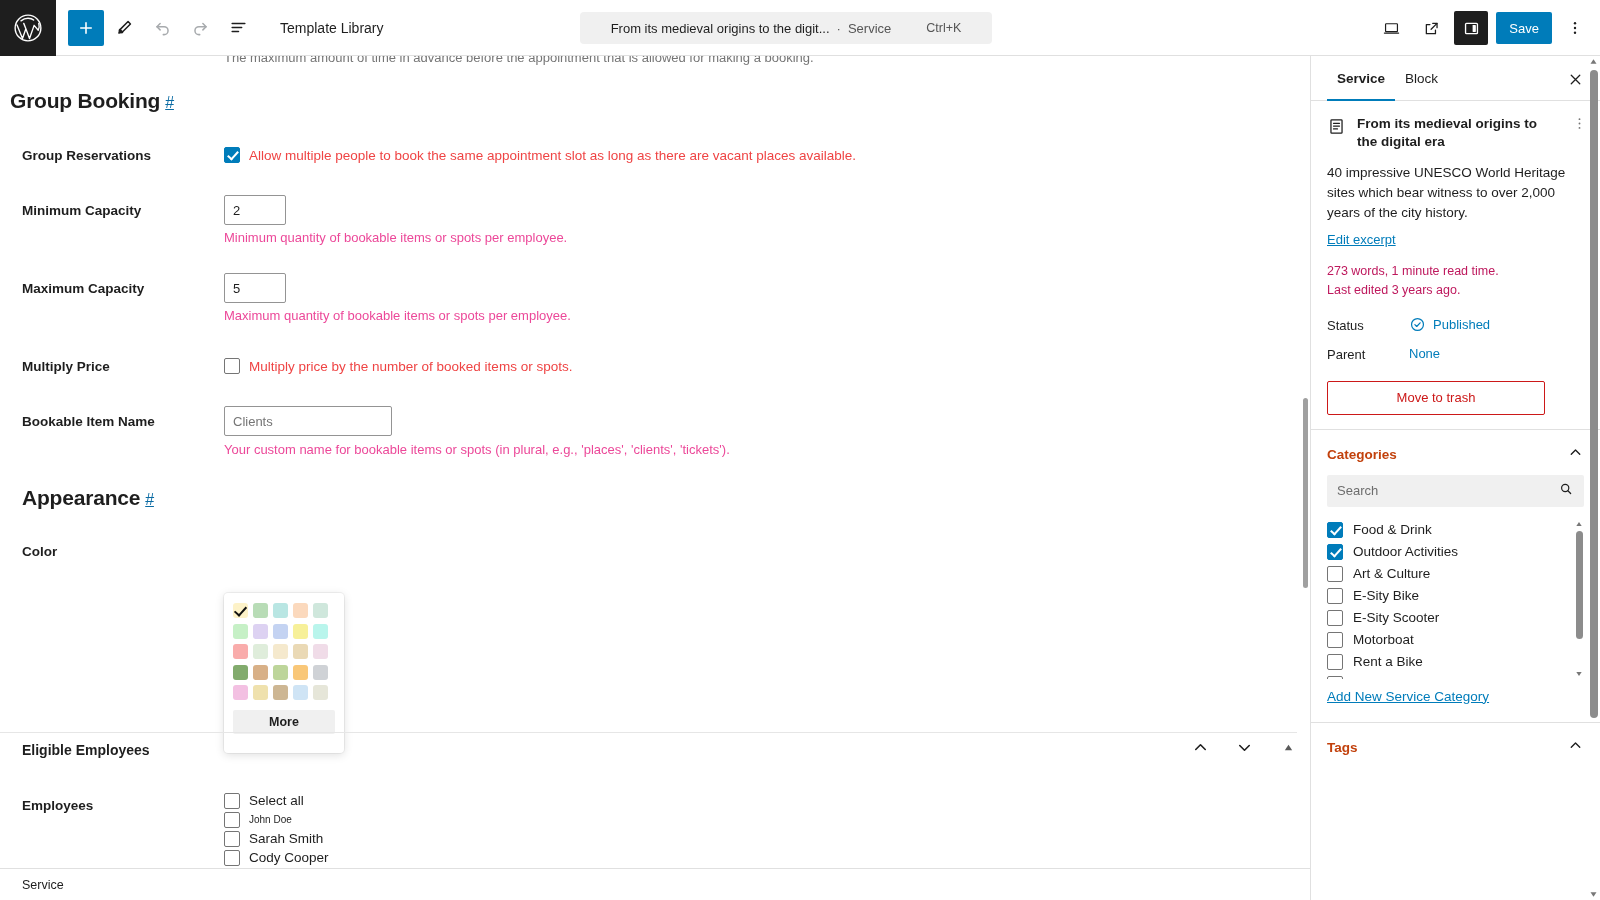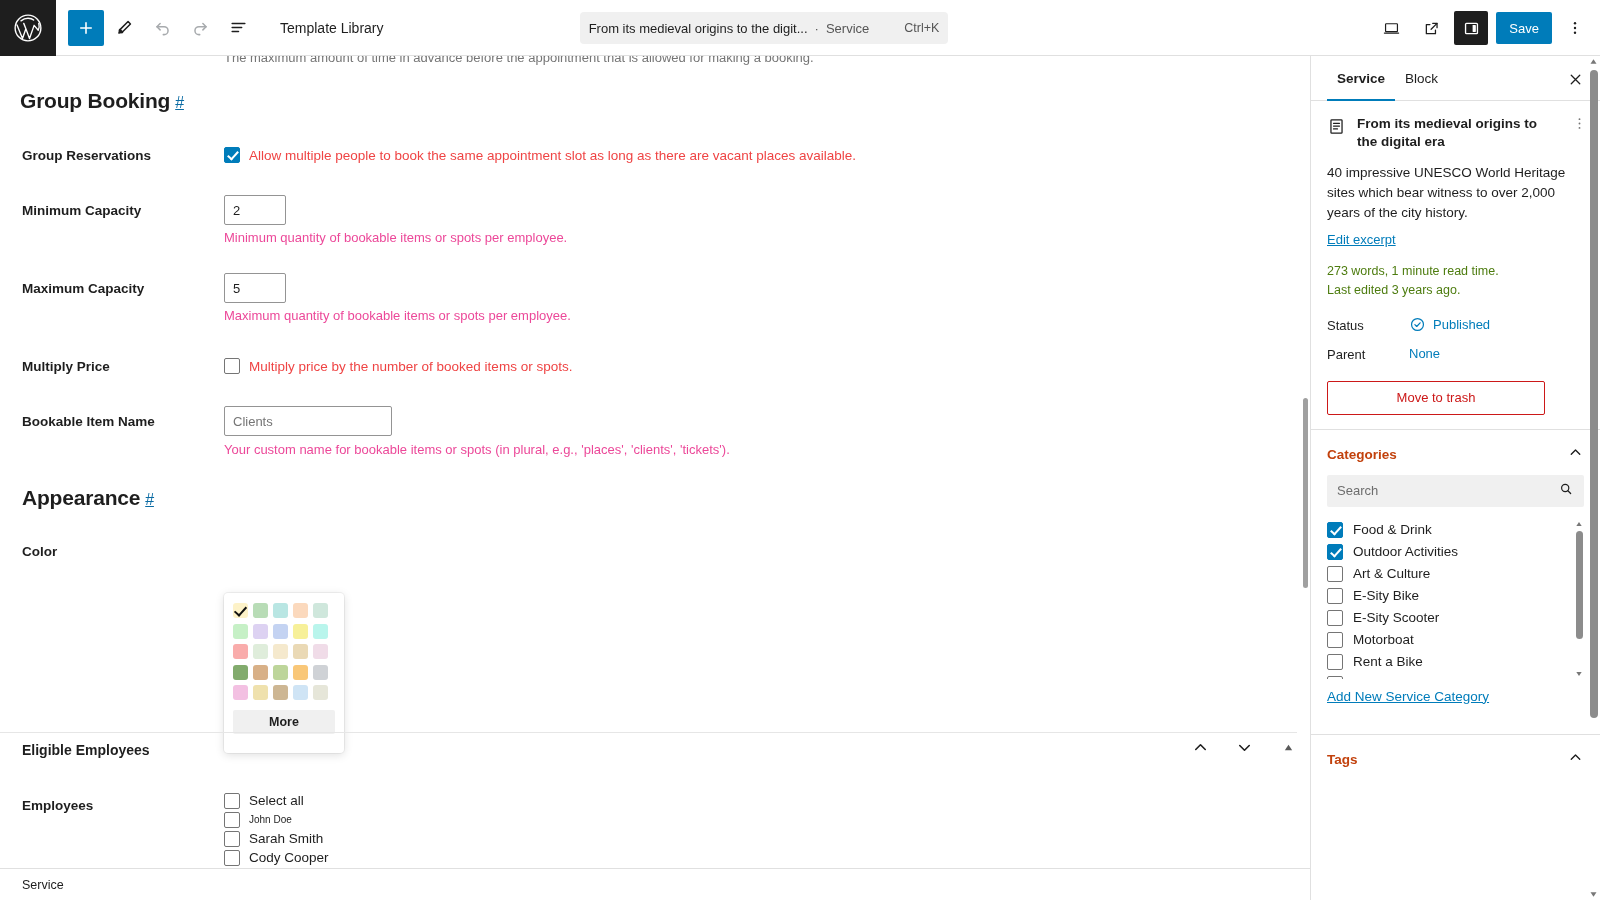--- a/index.html
+++ b/index.html
@@ -27,21 +27,21 @@
   .tb-btn {
     width: 36px; height: 36px; border-radius: 2px;
     display: flex; align-items: center; justify-content: center;
     cursor: pointer; background: transparent; border: none;
   }
   .tb-btn.primary { background: #007cba; }
   .tb-title {
     margin-left: 22px; font-size: 14px; color: #1e1e1e; white-space: nowrap;
   }
   .cmd-center {
-    position: absolute; left: 580px; top: 12px; width: 368px; height: 32px;
+    position: absolute; left: 580px; top: 12px; width: 412px; height: 32px;
     background: #f0f0f0; border-radius: 4px;
     display: flex; align-items: center; justify-content: center; gap: 7px;
     cursor: pointer; font-size: 13px;
   }
   .cmd-doc { color: #1e1e1e; }
   .cmd-type { color: #555; }
   .cmd-kbd { color: #555; margin-left: 28px; font-size: 12.5px; }
   .tb-right {
     position: absolute; right: 10px; top: 0; height: 56px;
     display: flex; align-items: center; gap: 6px;
@@ -180,21 +180,21 @@
   }
   .doc-kebab { flex: 0 0 18px; cursor: pointer; margin-top: 1px;
                display:flex; align-items:center; justify-content:center;}
   .excerpt {
     padding: 12px 18px 0 16px; font-size: 13.5px; line-height: 1.45; color: #1e1e1e;
   }
   .edit-excerpt {
     display: inline-block; margin: 10px 0 0 16px; font-size: 13px; color: #007cba;
     text-decoration: underline; cursor: pointer;
   }
-  .meta-line { padding: 0 16px; font-size: 12.5px; color: #4d7c0f; line-height: 1.5; }
+  .meta-line { padding: 0 16px; font-size: 12.5px; color: #be185d; line-height: 1.5; }
   .meta-line.first { padding-top: 14px; }
   .panel-row {
     display: flex; align-items: flex-start; padding: 6px 16px;
     font-size: 13px; min-height: 28px;
   }
   .panel-row .k { width: 82px; flex: 0 0 82px; color: #1e1e1e; padding-top: 2px; }
   .panel-row .v { flex: 1 1 auto; color: #007cba; cursor: pointer; line-height: 1.35; }
   .panel-row .v.status {
     display: flex; align-items: center; gap: 7px;
   }
@@ -235,21 +235,21 @@
   .cat-sb .up, .cat-sb .dn {
     position: absolute; left: 0; width: 10px; height: 10px;
     display: flex; align-items: center; justify-content: center;
   }
   .cat-sb .up { top: 0; } .cat-sb .dn { bottom: 0; }
   .cat-sb .thumb {
     position: absolute; left: 1.5px; top: 12px; width: 7px; height: 108px;
     background: #8c8c8c; border-radius: 4px;
   }
   .add-cat {
-    display: inline-block; margin: 10px 0 16px 16px; font-size: 13.5px;
+    display: inline-block; margin: 10px 0 4px 16px; font-size: 13.5px;
     color: #007cba; text-decoration: underline; cursor: pointer;
   }
   
   .sb-outer-sb {
     position: absolute; right: 2px; top: 56px; width: 9px; height: 844px; z-index: 28;
   }
   .sb-outer-sb .up, .sb-outer-sb .dn {
     position: absolute; left: 0; width: 9px; height: 11px;
     display: flex; align-items: center; justify-content: center;
   }
@@ -355,21 +355,21 @@
         </svg>
       </div>
     </div>
   </div>
 
   <div class="content">
     <div class="content-inner">
 
       <div class="cut-text">The maximum amount of time in advance before the appointment that is allowed for making a booking.</div>
 
-      <div class="sec-head" style="left:20px; top:33px;">
+      <div class="sec-head" style="left:10px; top:33px;">
         <span>Group Booking</span><span class="anchor">#</span>
       </div>
 
       <div class="row-label" style="top:92px;">Group Reservations</div>
       <div class="cbrow" style="left:224px; top:91px;">
         <span class="cb checked"></span>
         <span>Allow multiple people to book the same appointment slot as long as there are vacant places available.</span>
       </div>
 
       <div class="row-label" style="top:147px;">Minimum Capacity</div>

